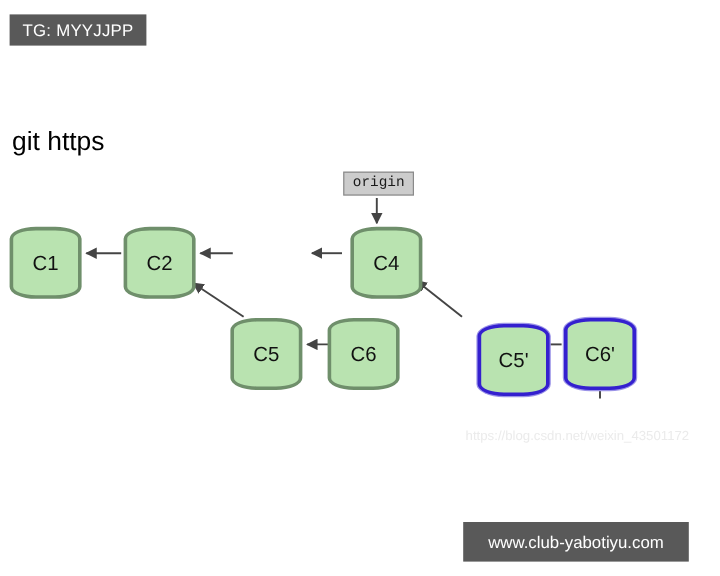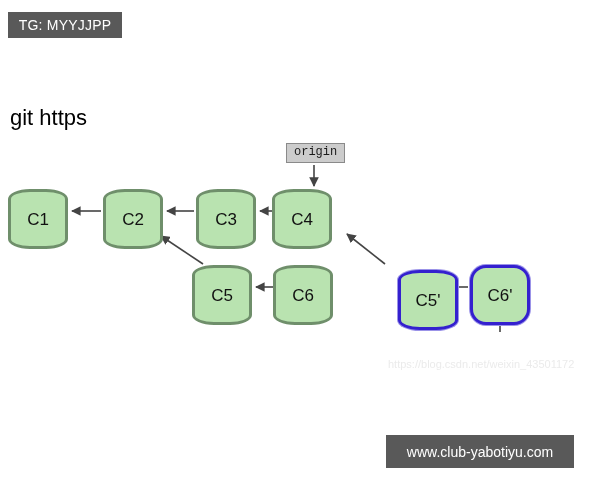--- a/index.html
+++ b/index.html
@@ -172,36 +172,33 @@
     <line x1="314" y1="165" x2="314" y2="186" stroke="#444444" stroke-width="1.6" marker-end="url(#ah)"></line>
     <line x1="500" y1="332" x2="500" y2="312" stroke="#444444" stroke-width="1.6" marker-end="url(#ah)"></line>
   </svg>
 
   <div class="commit" style="left:8px;  top:189px;">
     <span class="lbl">C1</span>
   </div>
   <div class="commit" style="left:103px; top:189px;">
     <span class="lbl">C2</span>
   </div>
-  <div class="commit" style="left:196px; top:189px;">
-    <span class="lbl">C3</span>
-  </div>
-  <div class="commit" style="left:272px; top:189px;">
+  <div class="commit" style="left:292px; top:189px;">
     <span class="lbl">C4</span>
   </div>
   <div class="commit" style="left:192px; top:265px;">
     <span class="lbl">C5</span>
   </div>
   <div class="commit" style="left:273px; top:265px;">
     <span class="lbl">C6</span>
   </div>
   <div class="commit rebased" style="left:378px; top:270px;margin-left:20px;">
     <span class="lbl">C5'</span>
   </div>
-  <div class="commit rebased" style="left:470px; top:265px;border-radius:16px;">
+  <div class="commit rebased" style="left:470px; top:265px;">
     <span class="lbl">C6'</span>
   </div>
 
   <div class="reflabel" style="left:286px; top:143px;">
     <span class="lbl">origin</span>
   </div>
 
   <div id="watermark">https://blog.csdn.net/weixin_43501172</div>
 </div>
 

